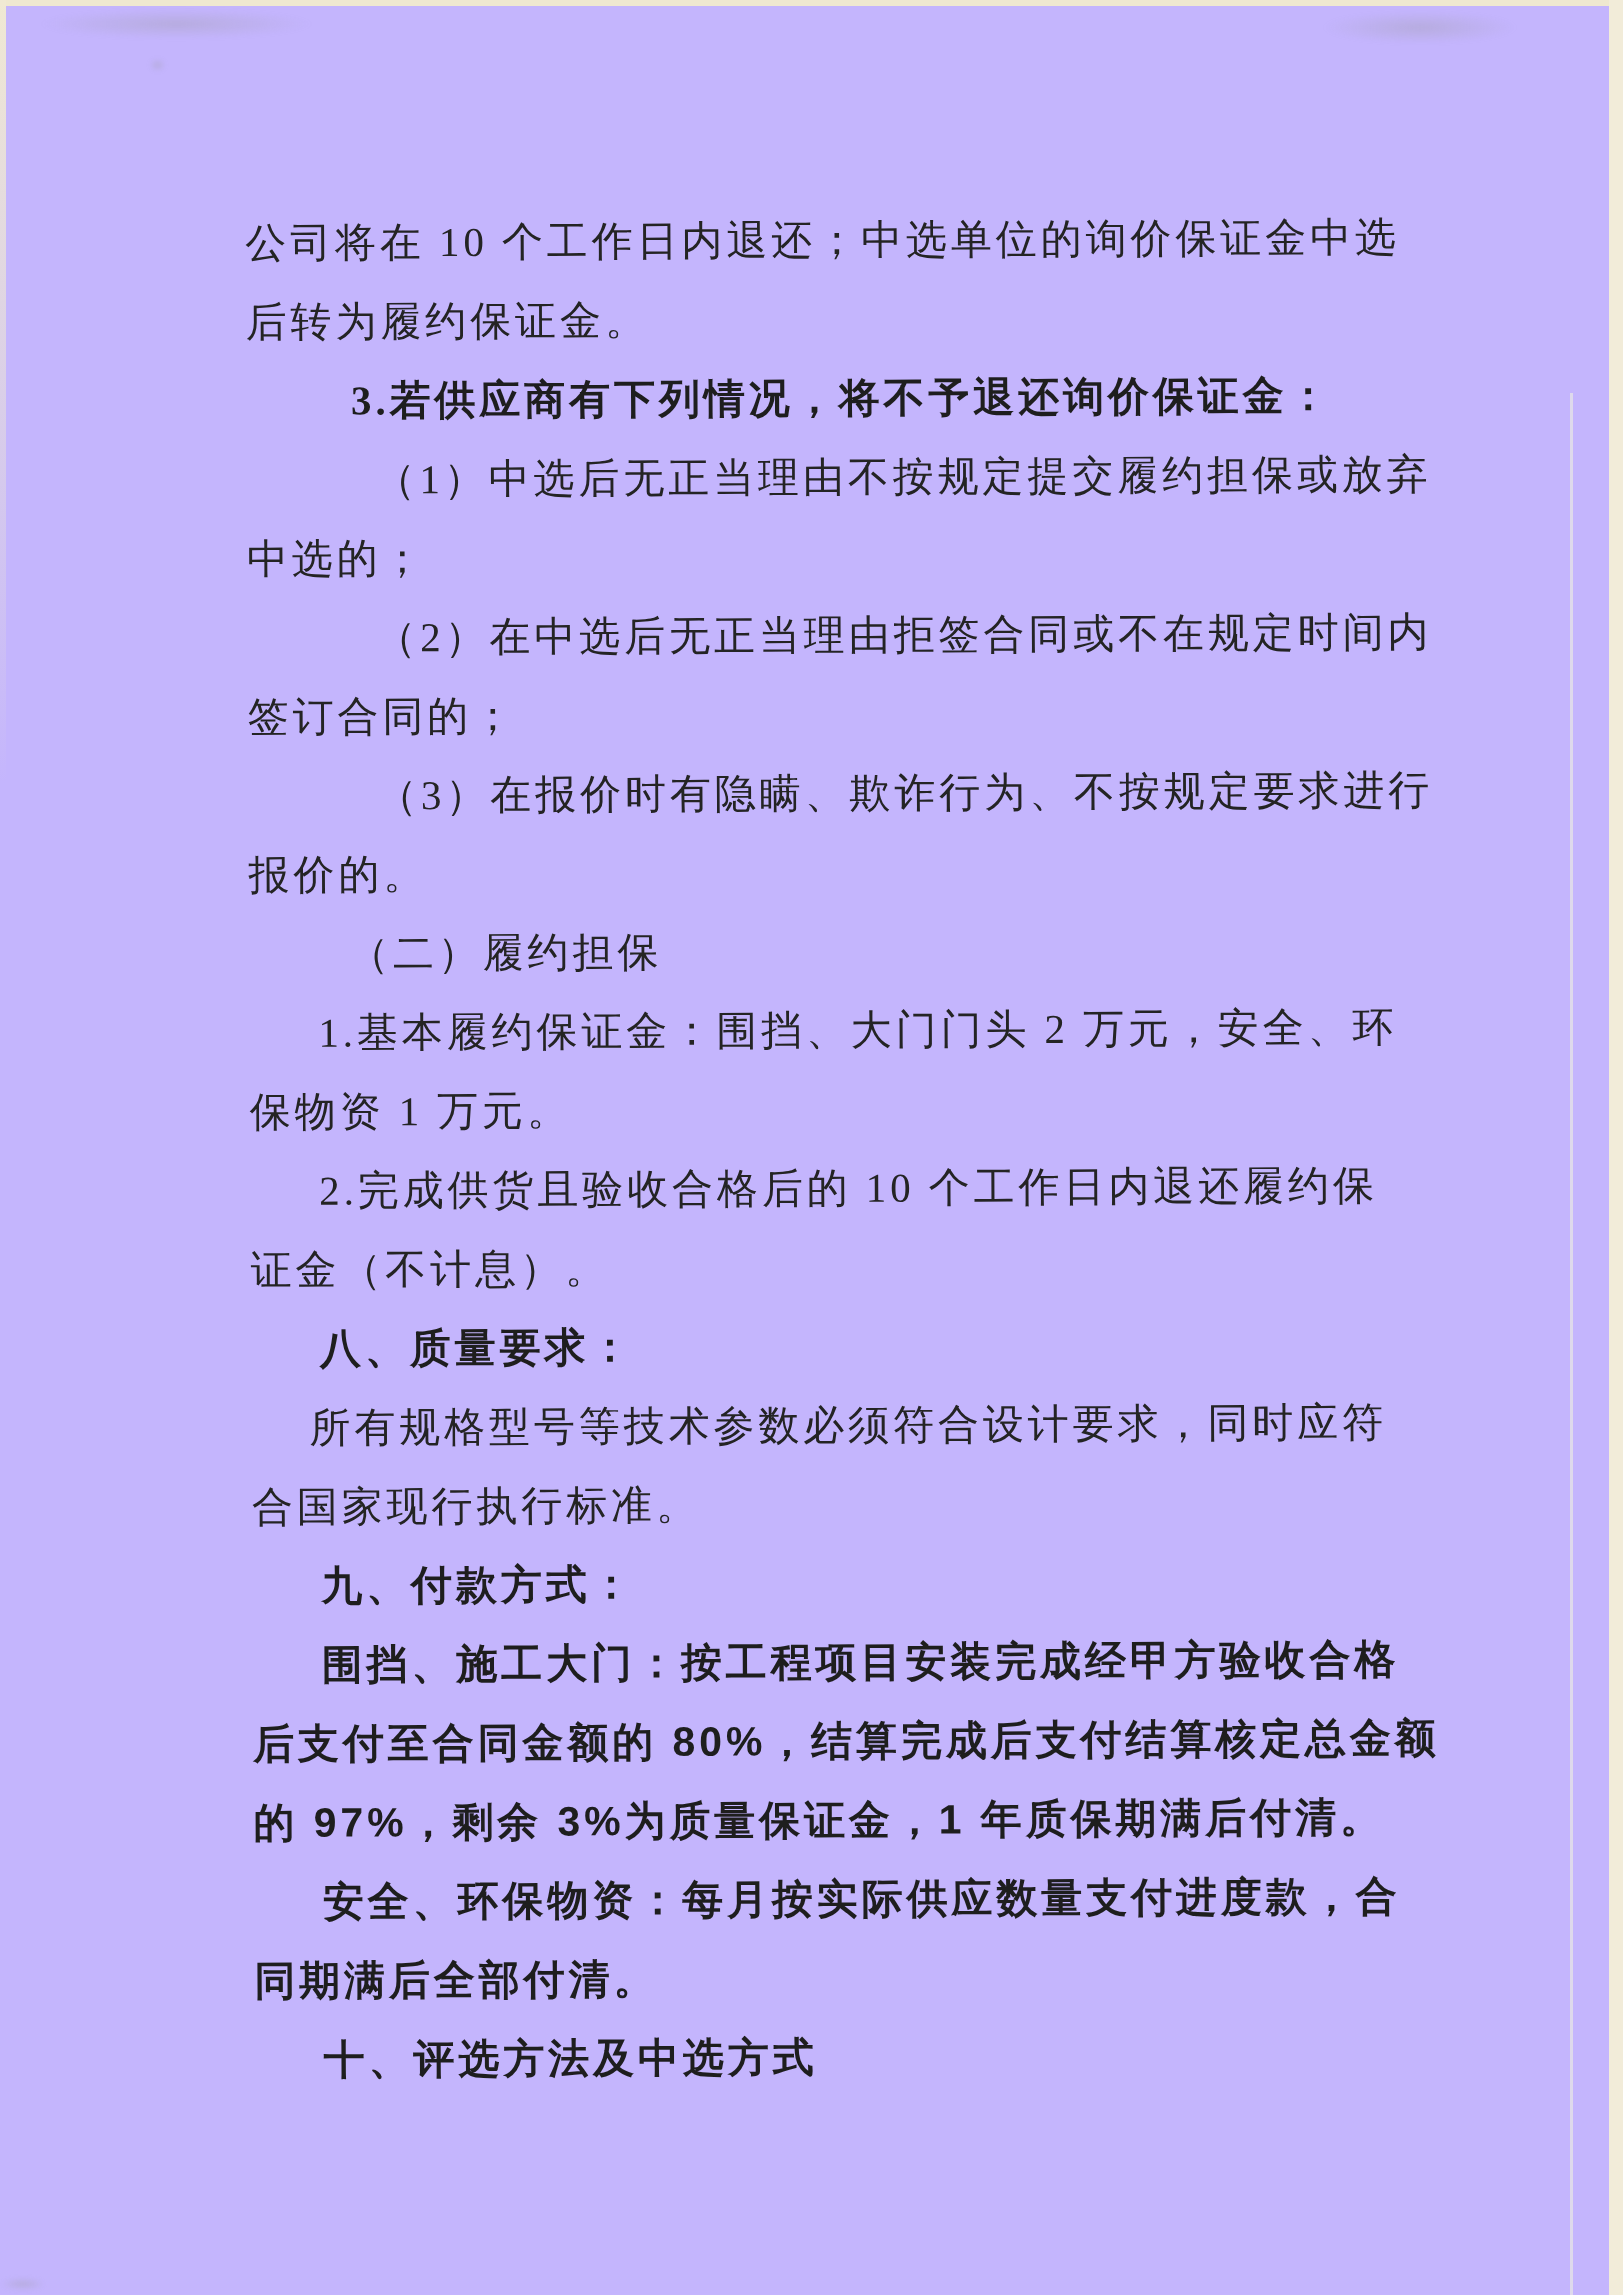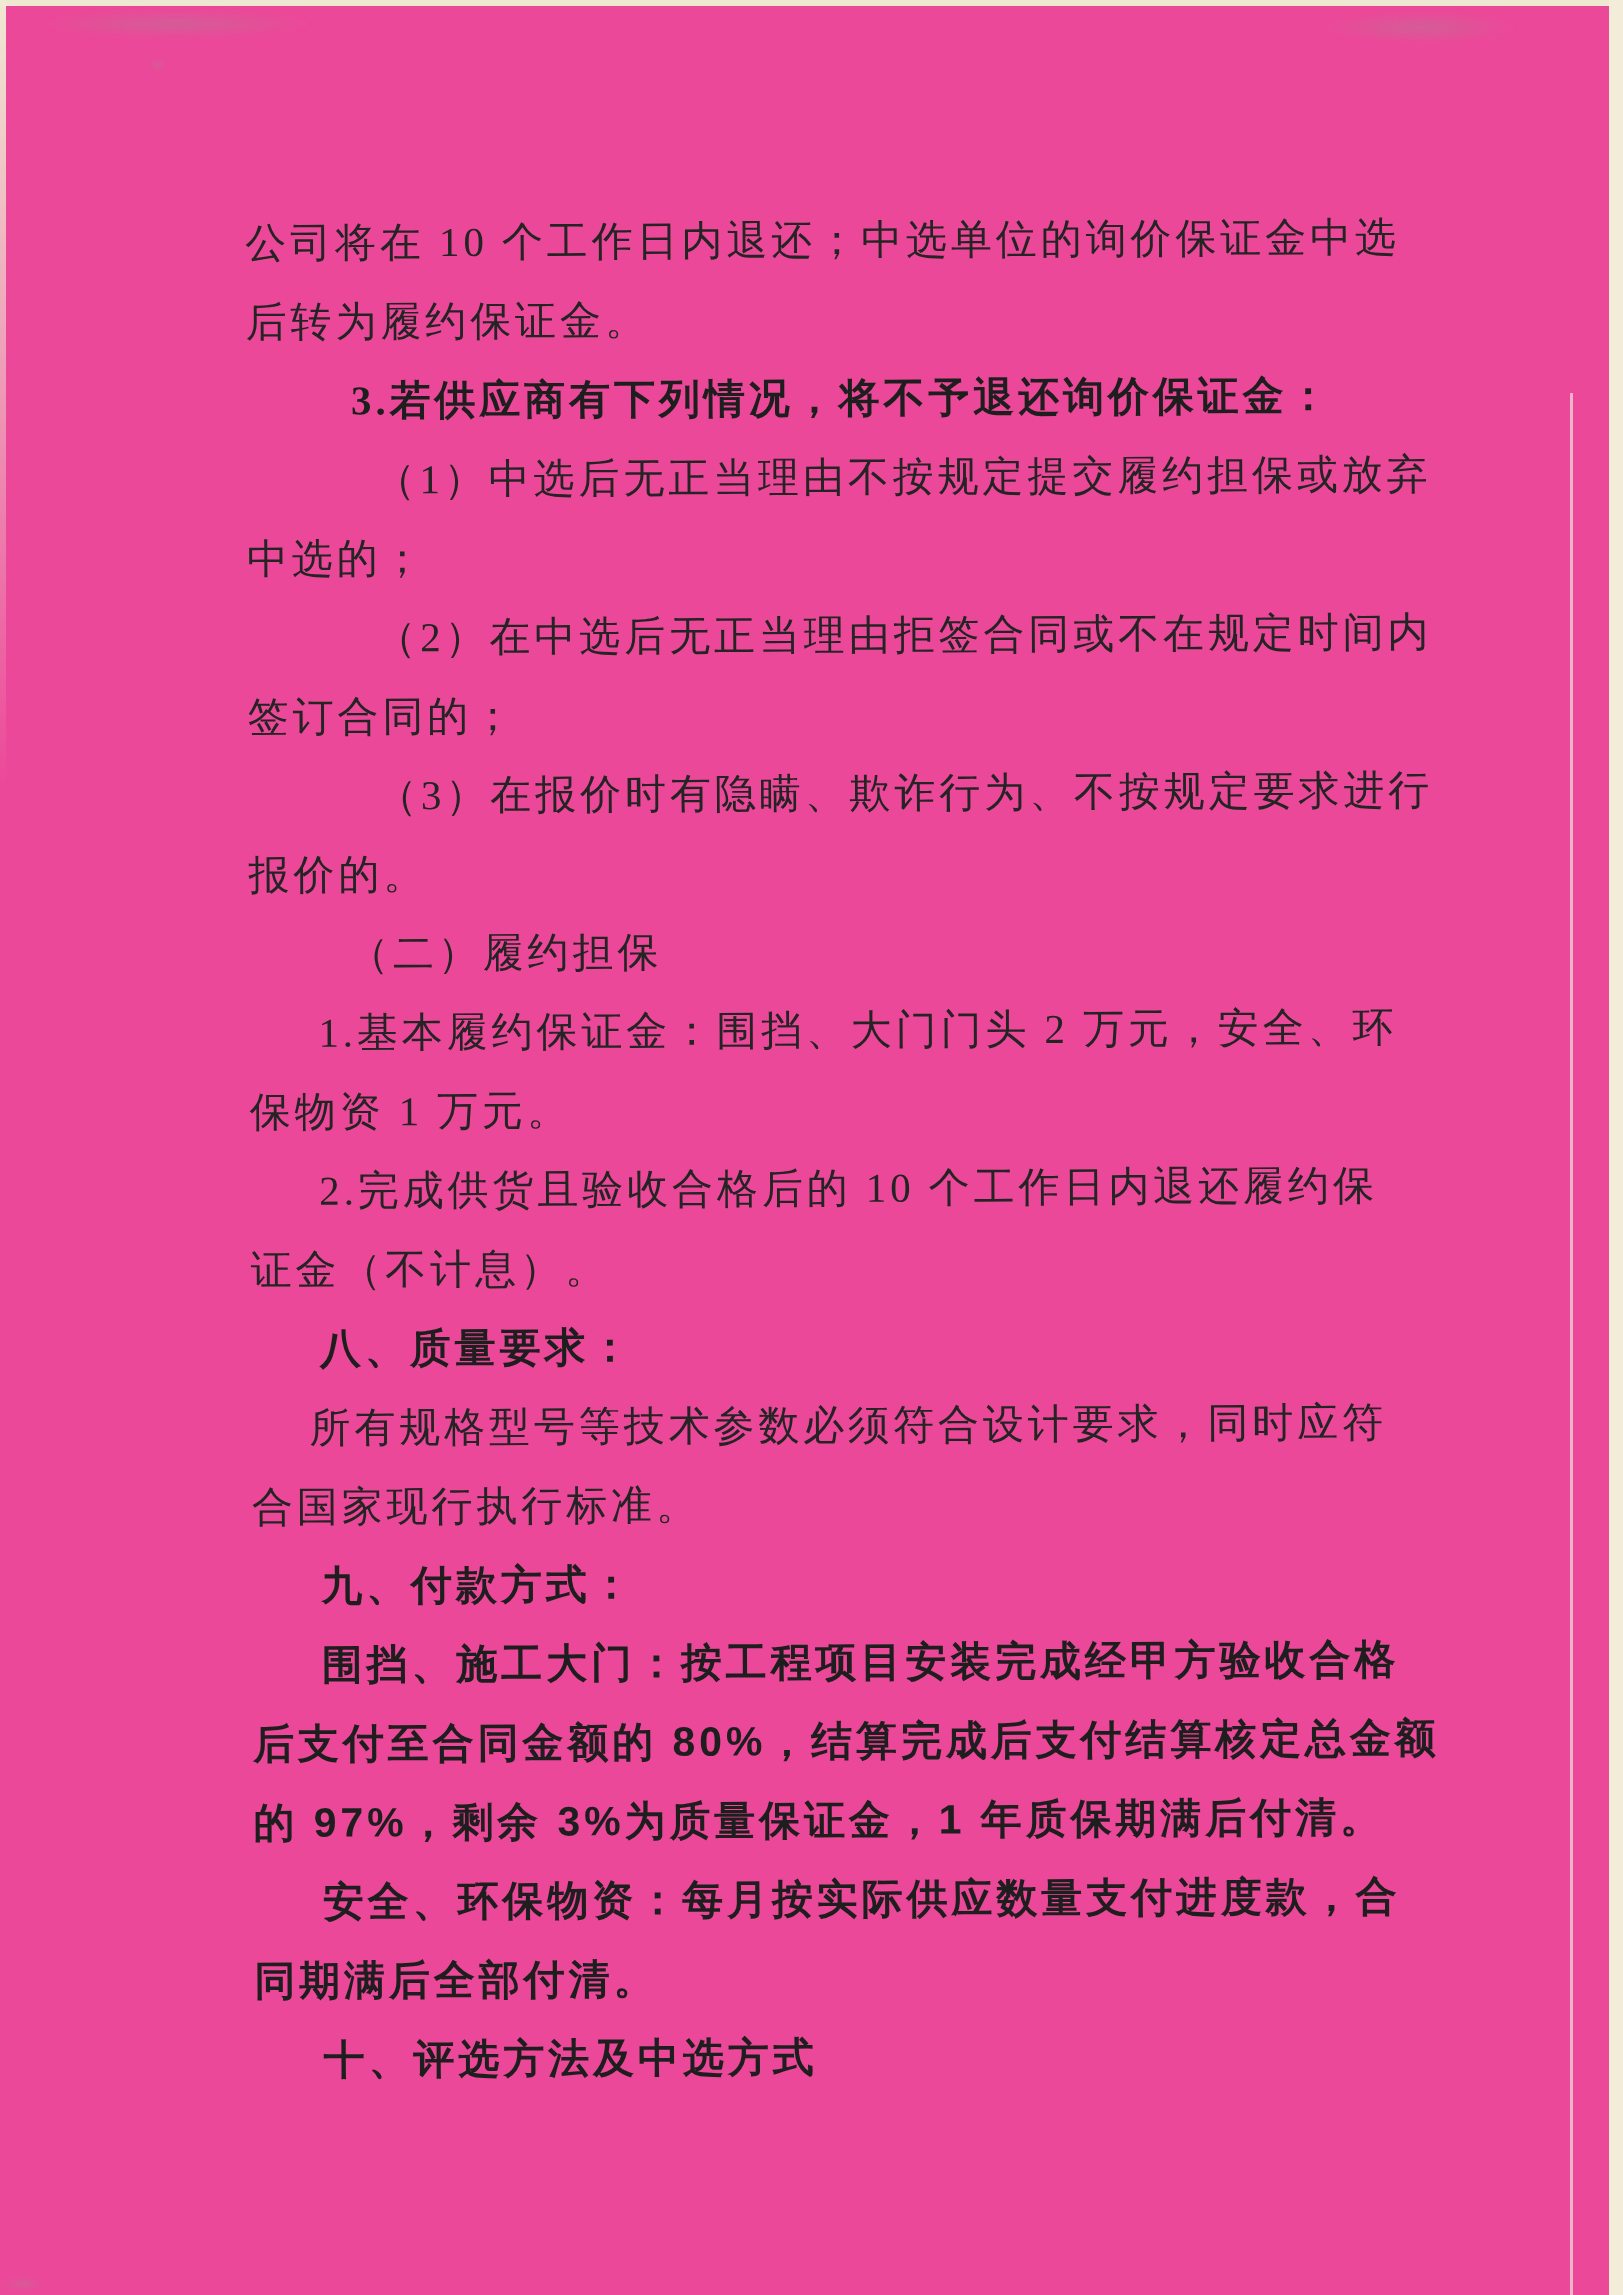--- a/index.html
+++ b/index.html
@@ -4,21 +4,21 @@
 <style>
   html,body{
     margin:0;padding:0;
     width:1623px;height:2295px;
     background:#ffffff;
     overflow:hidden;
   }
   .page{
     position:absolute;left:0;top:0;
     width:1623px;height:2295px;
-    background:#ec4899;
+    background:#c4b5fd;
   }
   
   .edge-top{
     position:absolute;left:0;top:0;width:1623px;height:5.9px;
     background:#efe8d0;
   }
   .edge-left{
     position:absolute;left:0;top:0;width:5.9px;height:785px;
     background:linear-gradient(#f0e9d3,rgba(240,233,211,0));
   }

